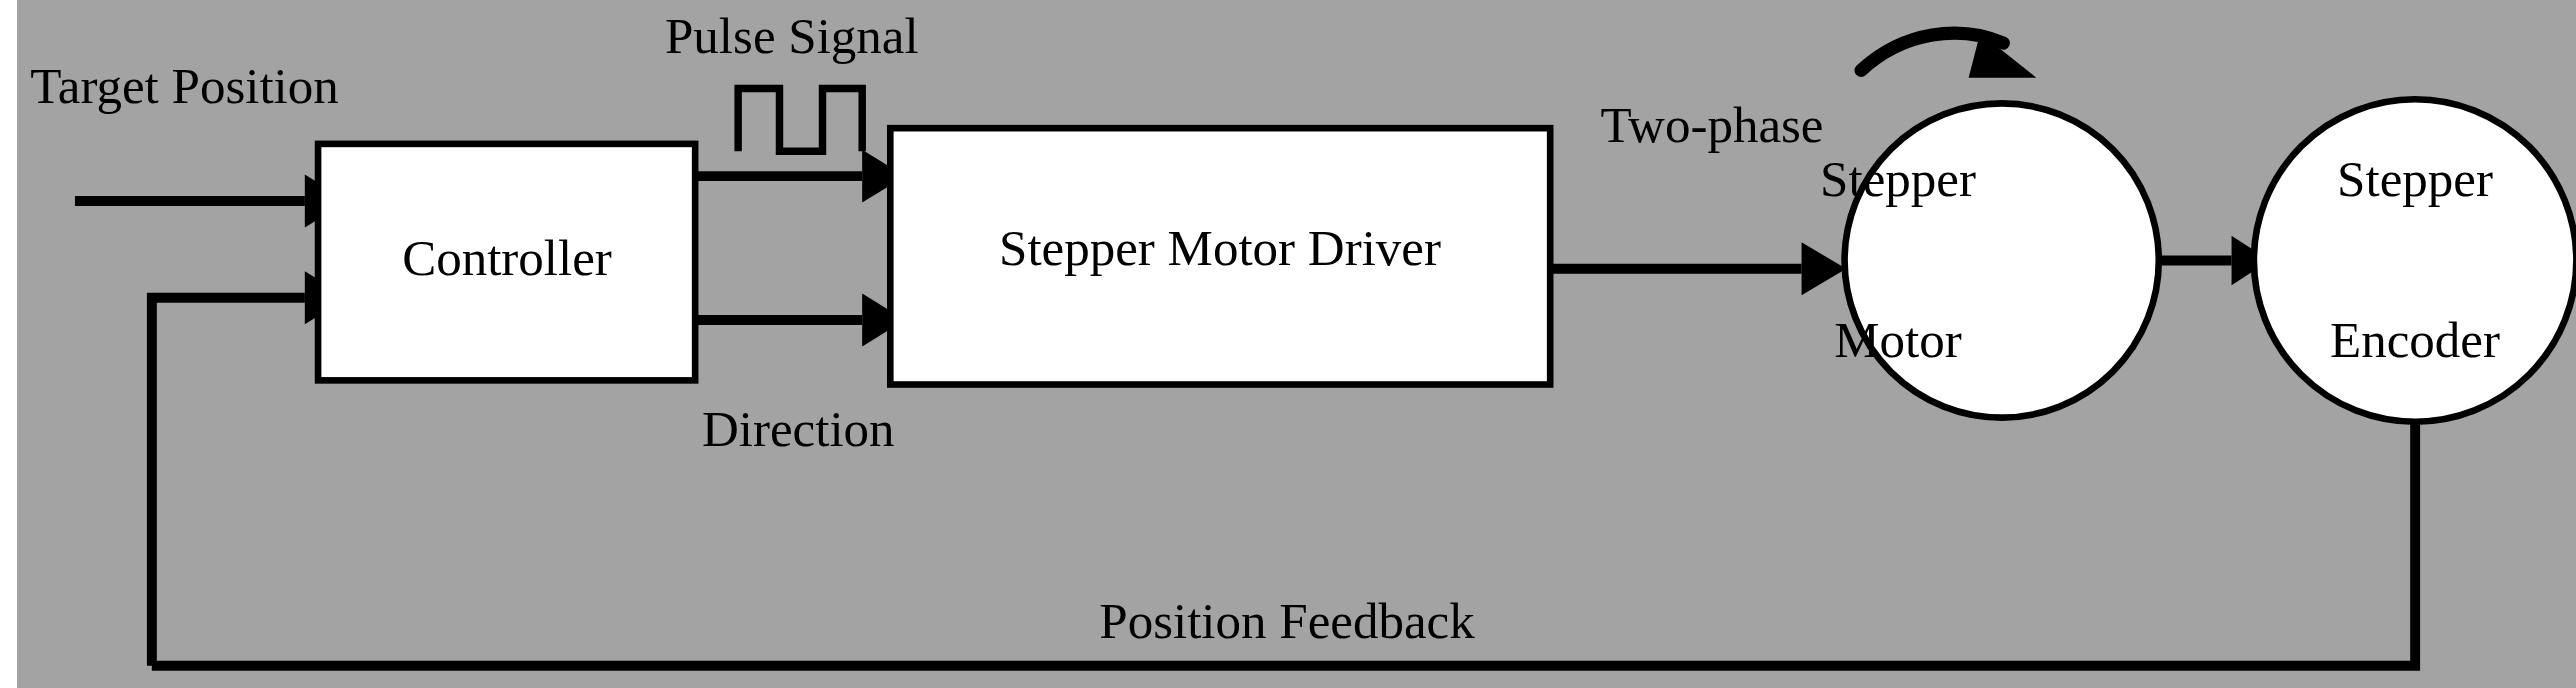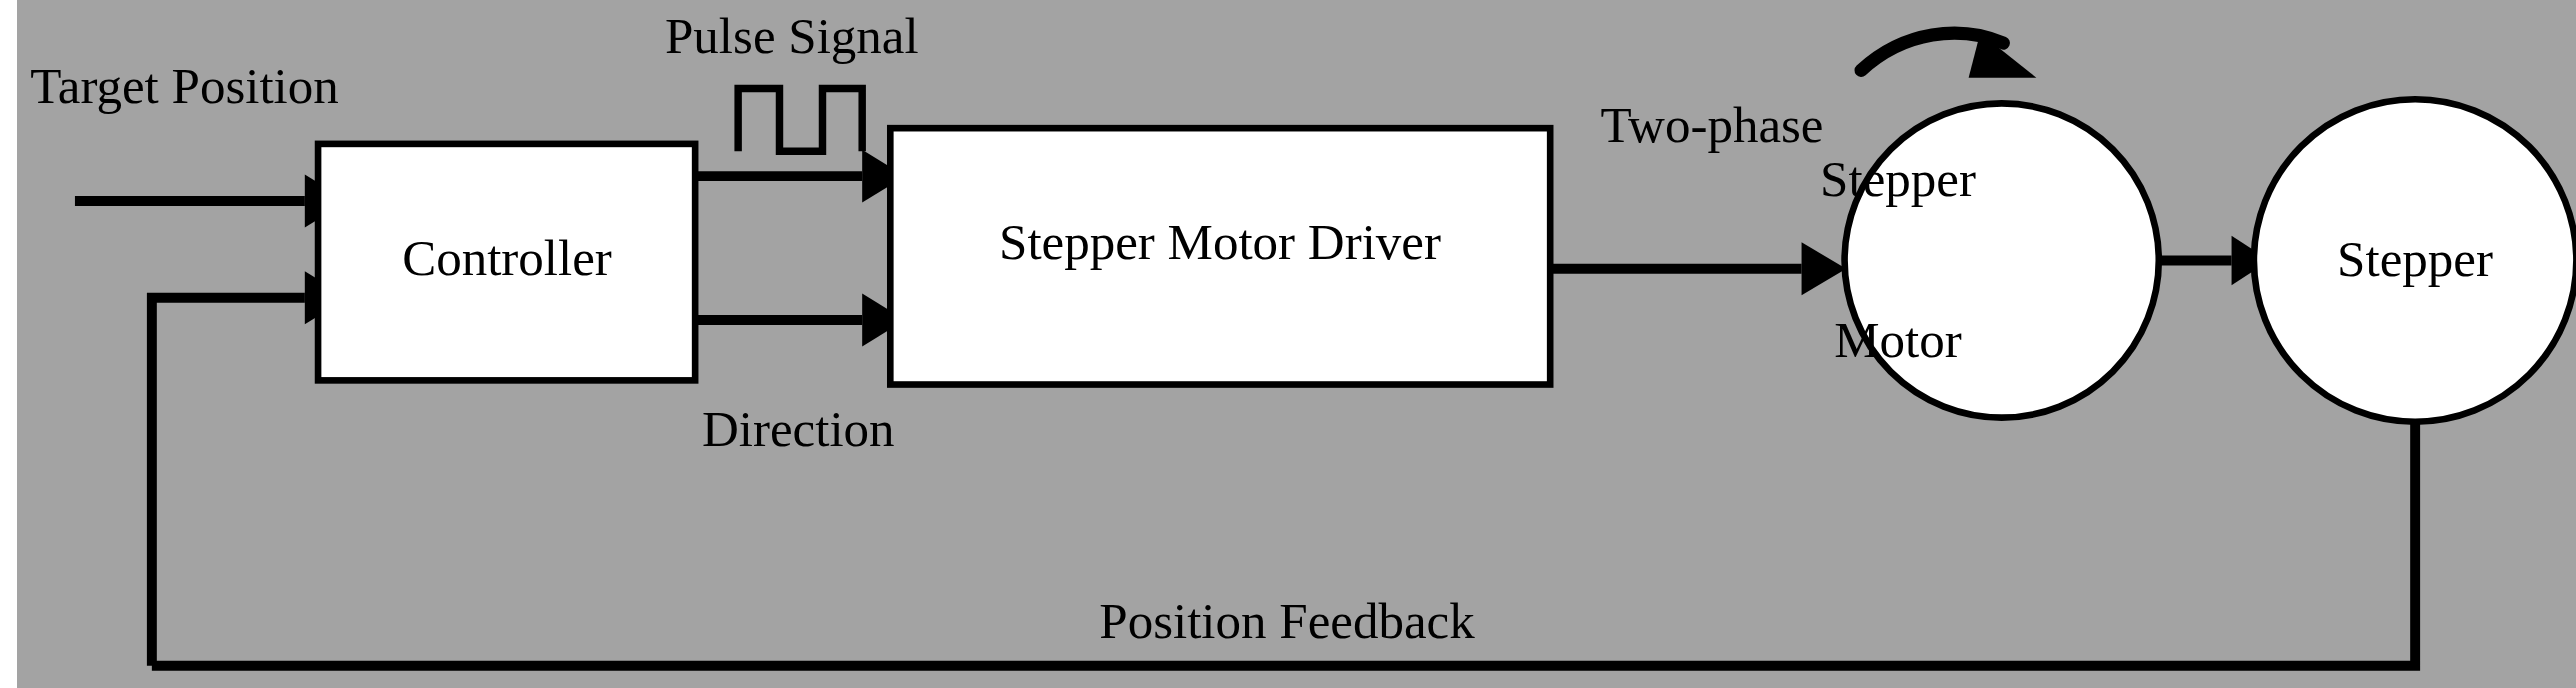--- a/index.html
+++ b/index.html
@@ -128,31 +128,32 @@
   </svg>
 
   <div class="diag-label" style="left:13.2px; top:60px;">Target Position</div>
 
   <div class="diag-label" style="left:648px; top:10px;">Pulse Signal</div>
 
   <div class="diag-label" style="left:685px; top:403px;text-align:right;">Direction</div>
 
   <div class="blk-label lbl-center" style="left:490px; top:259px; width:377px;">Controller</div>
 
-  <div class="blk-label lbl-center" style="left:1203px; top:243px; width:660px;">Stepper Motor Driver</div>
+  <div class="blk-label lbl-center" style="left:1203px; top:249px; width:660px;">Stepper Motor Driver</div>
 
   <div class="blk-label lbl-center" style="left:1695px; top:126px; width:248px;">
     <div>Two-phase</div>
   </div>
 
   <div class="blk-label lbl-center" style="left:1881px; top:260px; width:273px;">
     <div>Stepper</div>
     <div>Motor</div>
   </div>
 
   <div class="blk-label lbl-center" style="left:2398px; top:260px; width:281px;">
     <div>Stepper</div>
+    <div>Encoder</div>
   </div>
 
   <div class="blk-label lbl-center" style="left:1270px; top:622px; width:579px;">Position Feedback</div>
 
 </div>
 
 
 </body></html>

